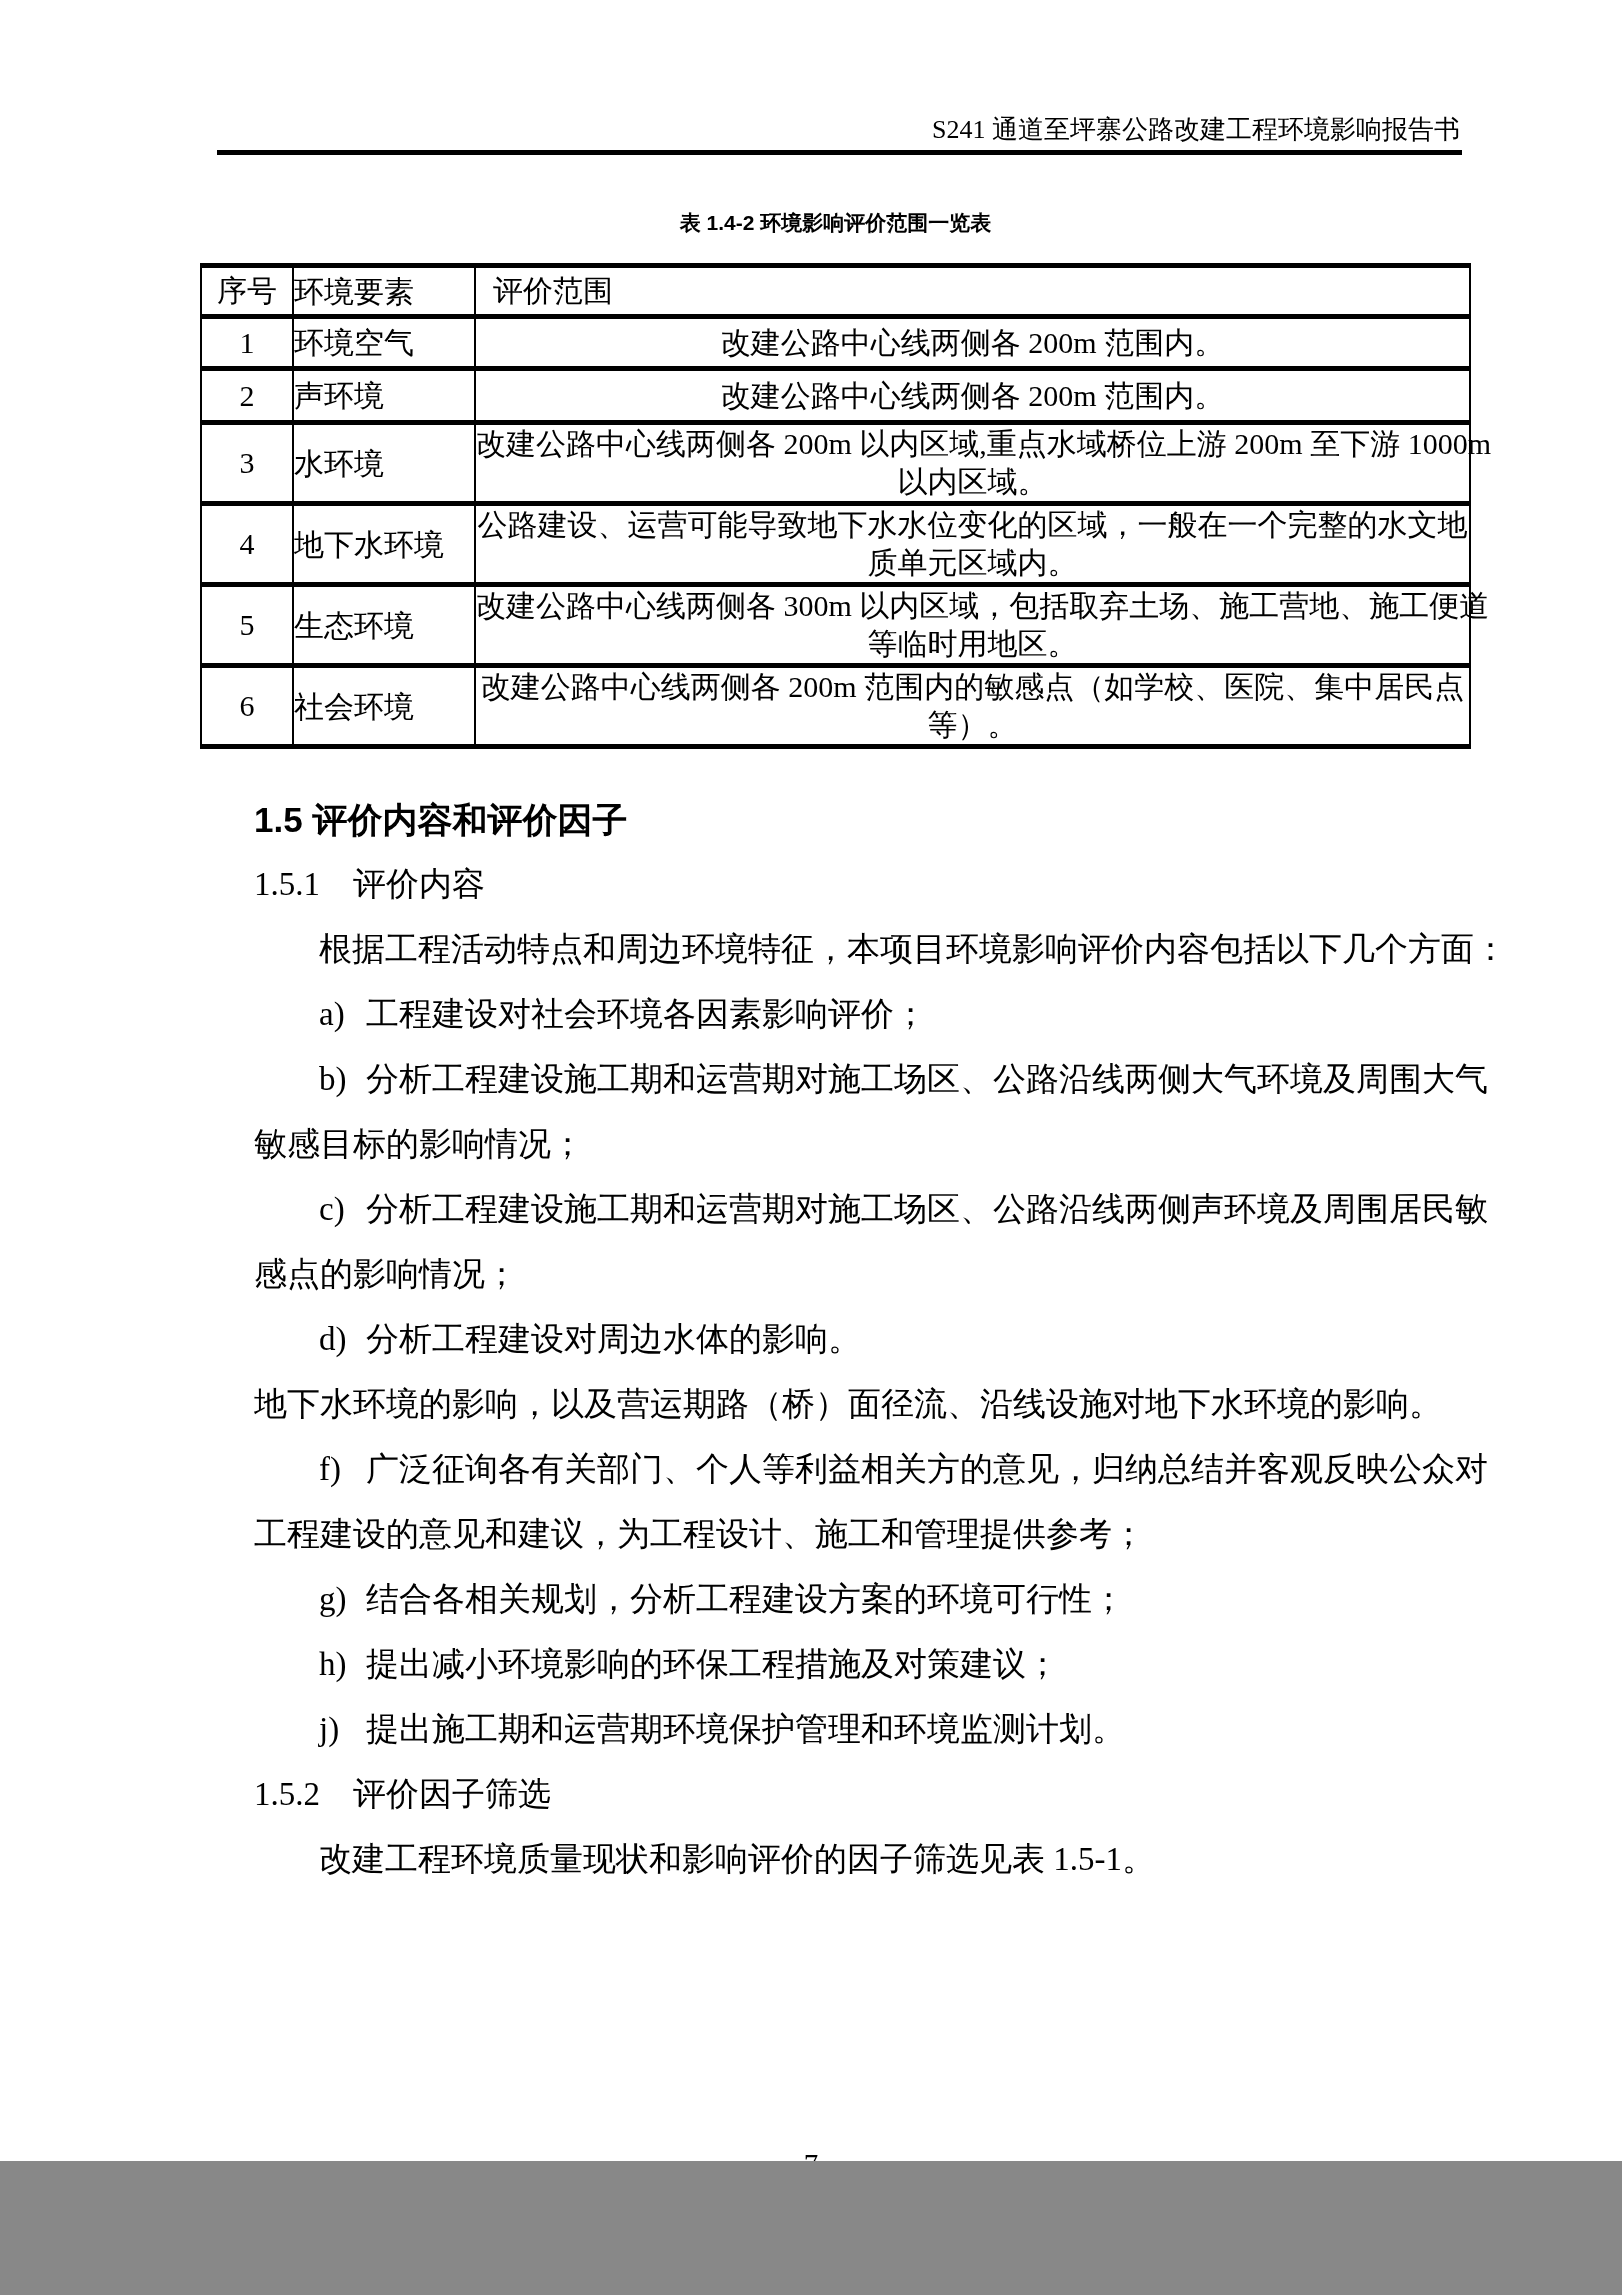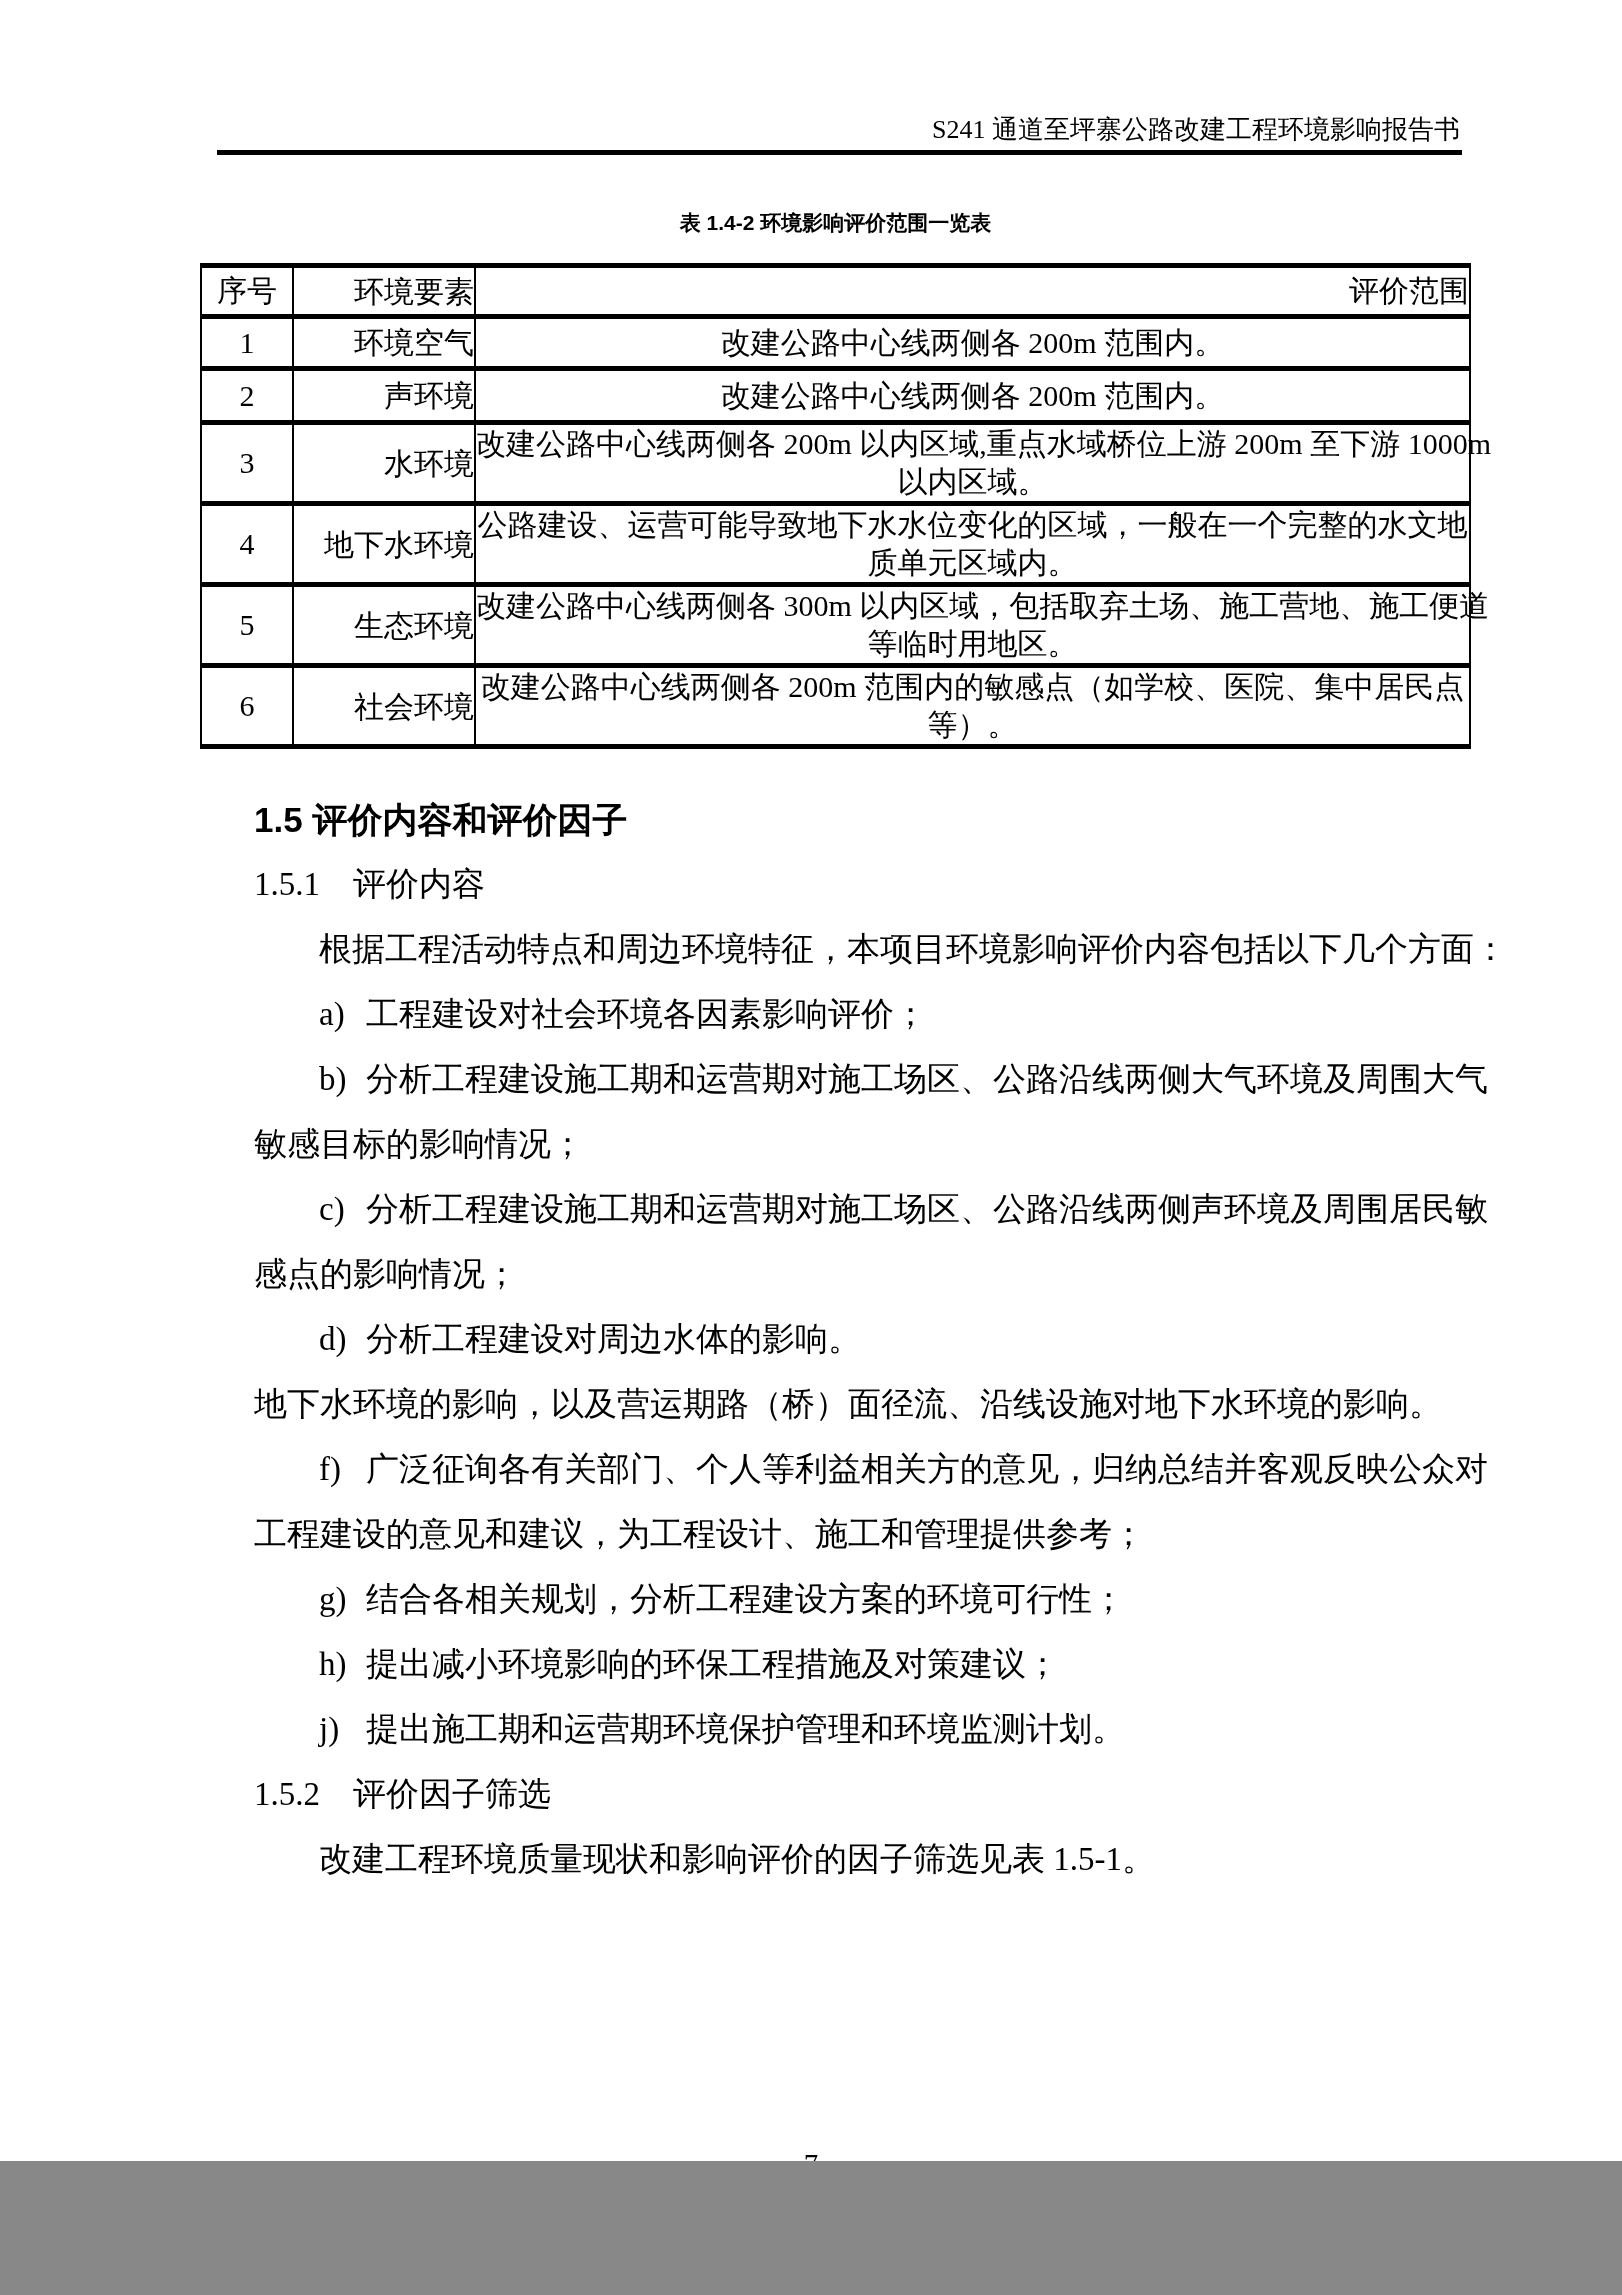--- a/index.html
+++ b/index.html
@@ -15,21 +15,21 @@
                  font-family:"Liberation Sans","DejaVu Sans",sans-serif;font-weight:bold;
                  font-size:21px;line-height:39px;white-space:nowrap;}
 
   
   table.scope-table{position:absolute;left:200px;top:263px;width:1271px;border-collapse:collapse;
                     table-layout:fixed;font-size:30px;}
   .scope-table th,.scope-table td{border:2.6px solid #000;border-top-width:5.2px;border-bottom-width:5.2px;
                     vertical-align:middle;padding:0;}
   .scope-table th{font-weight:normal;}
   .col-no{width:92px;text-align:center;}
-  .col-el{width:182px;text-align:right;padding:0 18.3px;line-height:37px;}
+  .col-el{width:182px;text-align:left;padding:0 18.3px;line-height:37px;}
   .col-sc{text-align:center;padding-left:10.5px;padding-right:3.9px;}
   .cellline{line-height:38px;white-space:nowrap;}
   tr.h-head{height:51px;} tr.h-r1{height:52px;} tr.h-r2{height:54px;}
   tr.h-r3{height:74px;} tr.h-r4{height:71px;} tr.h-r5{height:73px;} tr.h-r6{height:69px;}
 
   
   .content{position:absolute;left:217px;top:787px;width:1247px;font-size:33px;margin-left:37px;}
   .line{height:65px;line-height:65px;white-space:nowrap;}
   .h15{font-family:"Liberation Sans","DejaVu Sans",sans-serif;font-weight:bold;font-size:35px;}
   .indent{padding-left:65px;}
@@ -51,21 +51,21 @@
   <table class="scope-table">
     <colgroup>
         <col style="width:92px">
         <col style="width:182px">
         <col>
       </colgroup>
     <tbody>
       <tr class="h-head">
         <th class="col-no">序号</th>
         <th class="col-el">环境要素</th>
-        <th class="col-sc" style="text-align:right;padding-left:1px;">评价范围</th>
+        <th class="col-sc" style="text-align:left;padding-left:17px;">评价范围</th>
       </tr>
       <tr class="h-r1">
         <td class="col-no">1</td>
         <td class="col-el">环境空气</td>
         <td class="col-sc">
           <div class="cellline">改建公路中心线两侧各 200m 范围内。</div>
         </td>
       </tr>
       <tr class="h-r2">
         <td class="col-no">2</td>

